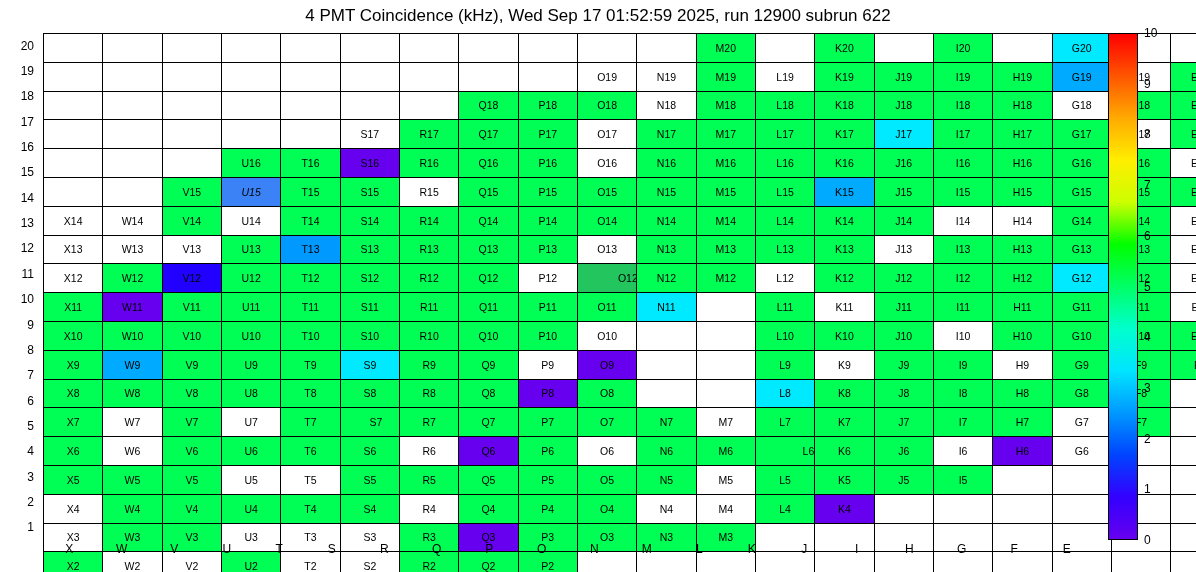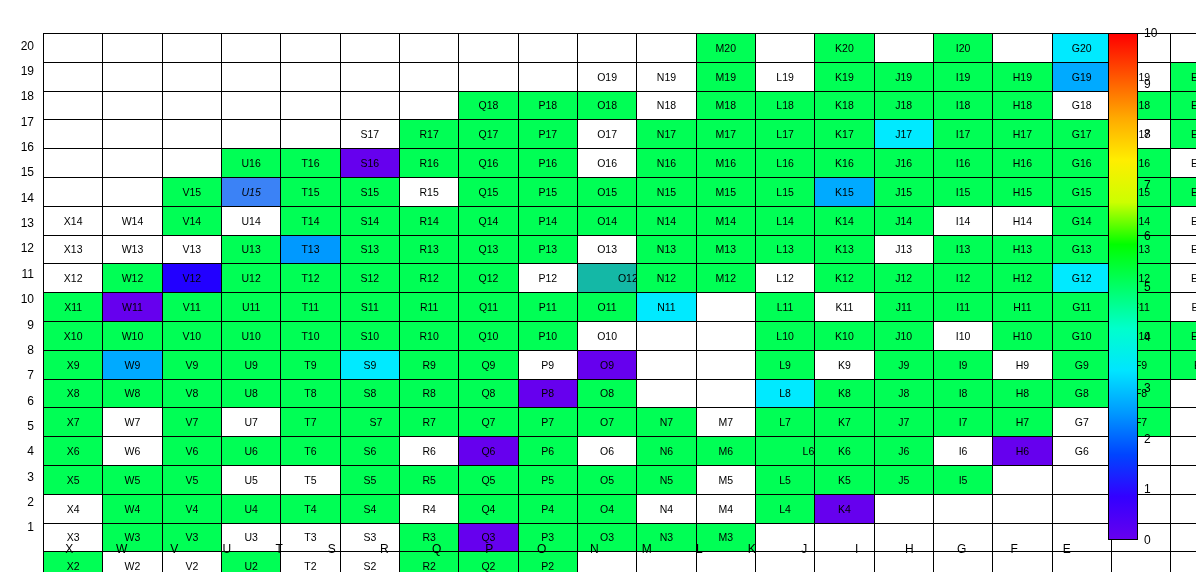--- a/index.html
+++ b/index.html
@@ -115,20 +115,21 @@
     color: #000;
     transform: translateY(-50%);
     font-family: "Liberation Sans", sans-serif;
   }
 </style>
 </head>
 <body>
 
 <div id="root">
 
+  <div id="title">4 PMT Coincidence (kHz), Wed Sep 17 01:52:59 2025, run 12900 subrun 622</div>
 
   <div class="ylabels">
       <div class="ylabel" style="top: 12.675px;">20</div>
       <div class="ylabel" style="top: 38.025px;">19</div>
       <div class="ylabel" style="top: 63.375px;">18</div>
       <div class="ylabel" style="top: 88.725px;">17</div>
       <div class="ylabel" style="top: 114.075px;">16</div>
       <div class="ylabel" style="top: 139.425px;">15</div>
       <div class="ylabel" style="top: 164.775px;">14</div>
       <div class="ylabel" style="top: 190.125px;">13</div>
@@ -328,21 +329,21 @@
           <tr>
             <td style="background: rgb(255, 255, 255);">X12</td>
             <td style="background: rgb(0, 255, 85);">W12</td>
             <td style="background: rgb(34, 0, 255);">V12</td>
             <td style="background: rgb(0, 255, 85);">U12</td>
             <td style="background: rgb(0, 255, 85);">T12</td>
             <td style="background: rgb(0, 255, 85);">S12</td>
             <td style="background: rgb(0, 255, 85);">R12</td>
             <td style="background: rgb(0, 255, 85);">Q12</td>
             <td style="background: rgb(255, 255, 255);">P12</td>
-            <td style="background: #14b8a6; padding-left: 40px;">O12</td>
+            <td style="background: #22c55e; padding-left: 40px;">O12</td>
             <td style="background: rgb(0, 255, 85);">N12</td>
             <td style="background: rgb(0, 255, 85);">M12</td>
             <td style="background: rgb(255, 255, 255);">L12</td>
             <td style="background: rgb(0, 255, 85);">K12</td>
             <td style="background: rgb(0, 255, 85);">J12</td>
             <td style="background: rgb(0, 255, 85);">I12</td>
             <td style="background: rgb(0, 255, 85);">H12</td>
             <td style="background: rgb(0, 234, 255);">G12</td>
             <td style="background: rgb(0, 255, 85);">F12</td>
             <td style="background: rgb(255, 255, 255);">E12</td>

